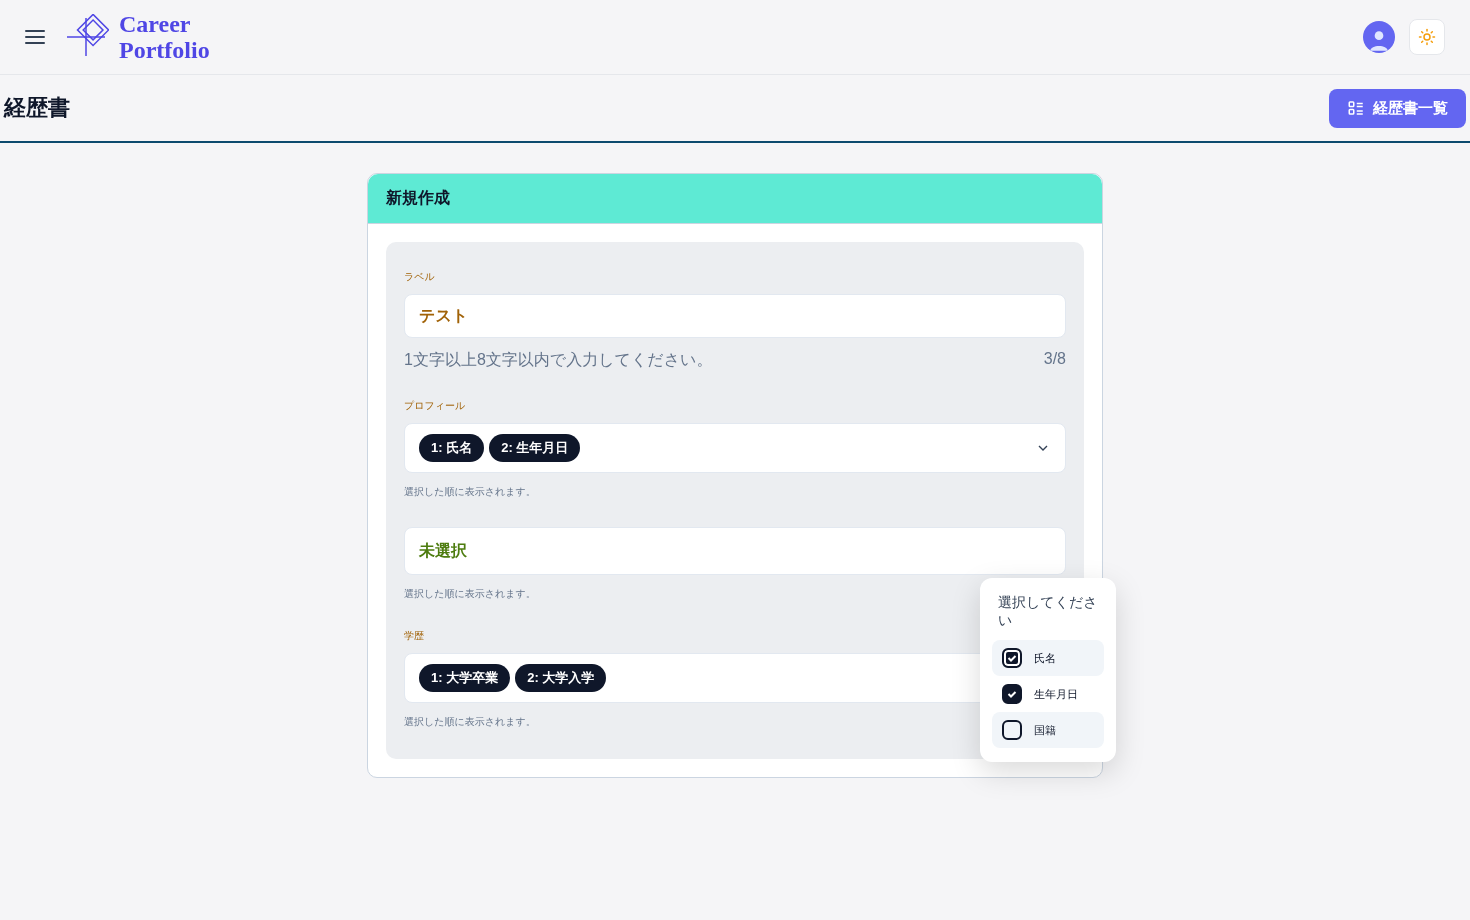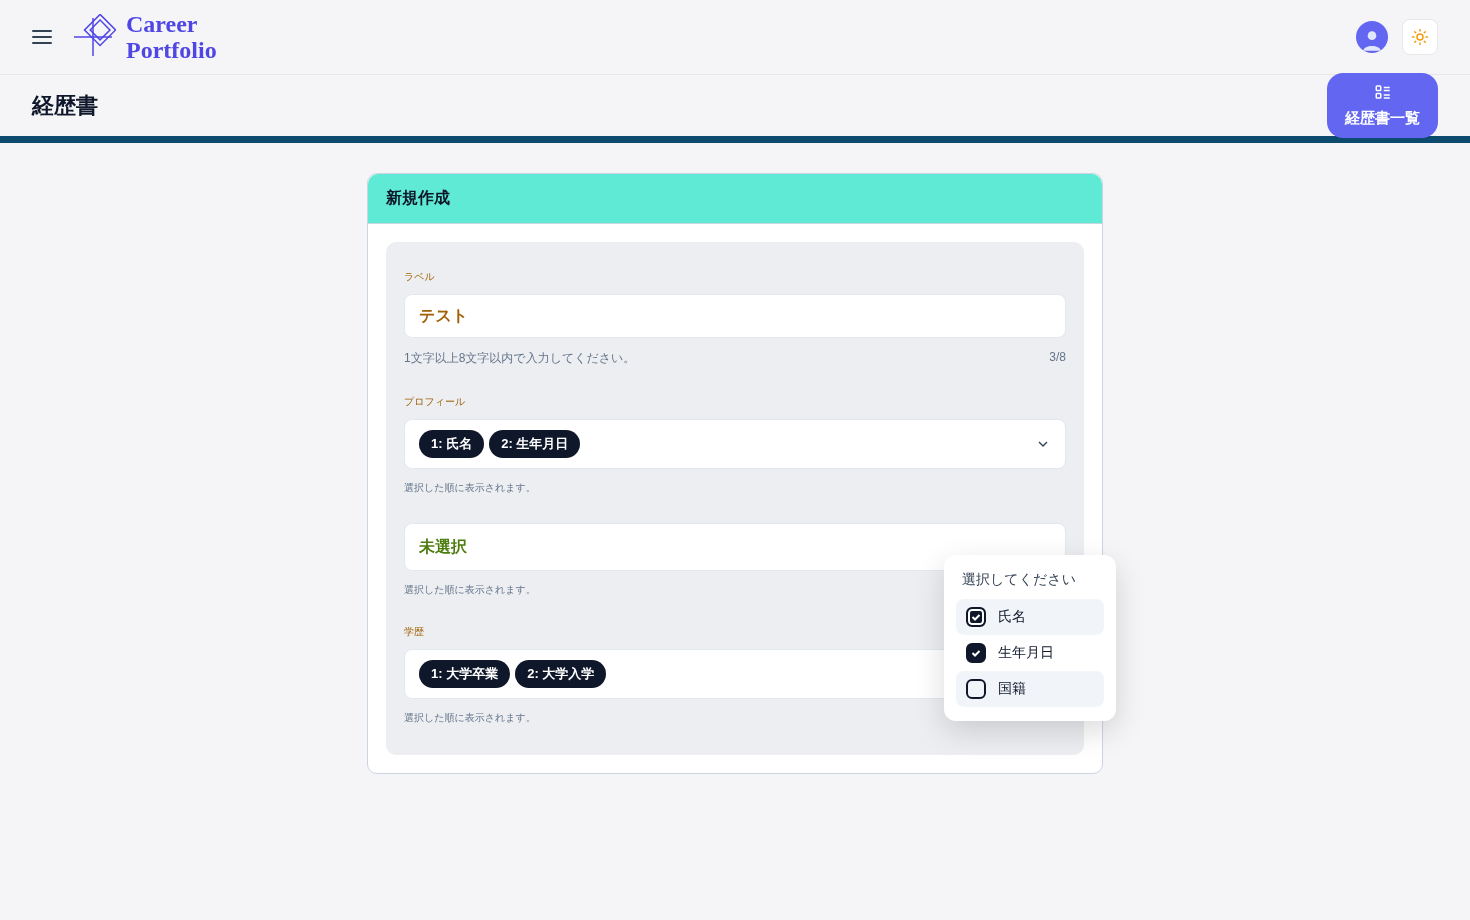--- a/index.html
+++ b/index.html
@@ -16,21 +16,21 @@
       overflow: hidden;
       border-radius: 24px;
       position: relative;
     }
     .header {
       height: 75px;
       background: #f5f5f7;
       border-bottom: 1px solid #e5e7eb;
       display: flex;
       align-items: center;
-      padding: 0 32px;
+      padding: 0 25px;
       justify-content: space-between;
     }
     .header-left {
       display: flex;
       align-items: center;
       gap: 18px;
     }
     .hamburger {
       width: 20px;
       height: 20px;
@@ -79,44 +79,43 @@
       background: #fff;
       border: 1px solid #e5e7eb;
       display: flex;
       align-items: center;
       justify-content: center;
       cursor: pointer;
     }
     .subheader {
       height: 68px;
       background: #f5f5f7;
-      border-bottom: 7px solid #0c4a6e;
+      border-bottom: 2px solid #0c4a6e;
       display: flex;
       align-items: center;
       justify-content: space-between;
-      padding: 0 32px;
+      padding: 0 4px;
     }
     .page-title {
       font-size: 22px;
       font-weight: 700;
       color: #0f172a;
     }
     .list-button {
       background: #6366f1;
       color: #fff;
       border: none;
-      border-radius: 16px;
+      border-radius: 8px;
       padding: 10px 18px;
       font-size: 15px;
       font-weight: 600;
       display: flex;
       align-items: center;
       gap: 8px;
       cursor: pointer;
-      flex-direction: column;
     }
     .content {
       padding: 30px 0 0 0;
       display: flex;
       justify-content: center;
     }
     .card {
       width: 736px;
       background: #fff;
       border: 1px solid #cbd5e1;
@@ -156,21 +155,21 @@
       padding: 12px 14px;
       font-size: 16px;
       font-weight: 600;
       color: #a16207;
       outline: none;
     }
     .helper-row {
       display: flex;
       justify-content: space-between;
       margin-top: 12px;
-      font-size: 12px;
+      font-size: 16px;
       color: #64748b;
     }
     .select-box {
       width: 100%;
       background: #fff;
       border: 1px solid #e2e8f0;
       border-radius: 8px;
       padding: 10px 14px;
       display: flex;
       align-items: center;
@@ -200,41 +199,41 @@
       flex-shrink: 0;
     }
     .helper-text {
       margin-top: 12px;
       font-size: 10px;
       color: #64748b;
     }
     .dropdown {
       position: absolute;
       right: -14px;
-      top: 381px;
-      width: 172px;
+      top: 404px;
+      width: 136px;
       background: #fff;
       border-radius: 12px;
       box-shadow: 0 10px 30px rgba(0,0,0,0.15);
       padding: 14px 12px;
       z-index: 100;
     }
     .dropdown-title {
       font-size: 14px;
       color: #334155;
       padding: 2px 6px 10px 6px;
     }
     .dropdown-option {
       display: flex;
       align-items: center;
       gap: 12px;
       padding: 8px 10px;
       border-radius: 8px;
       cursor: pointer;
-      font-size: 14px;
+      font-size: 11px;
     }
     .dropdown-option.highlighted {
       background: #f1f5f9;
     }
     .checkbox {
       width: 20px;
       height: 20px;
       border-radius: 6px;
       border: 2px solid #0f172a;
       display: flex;

